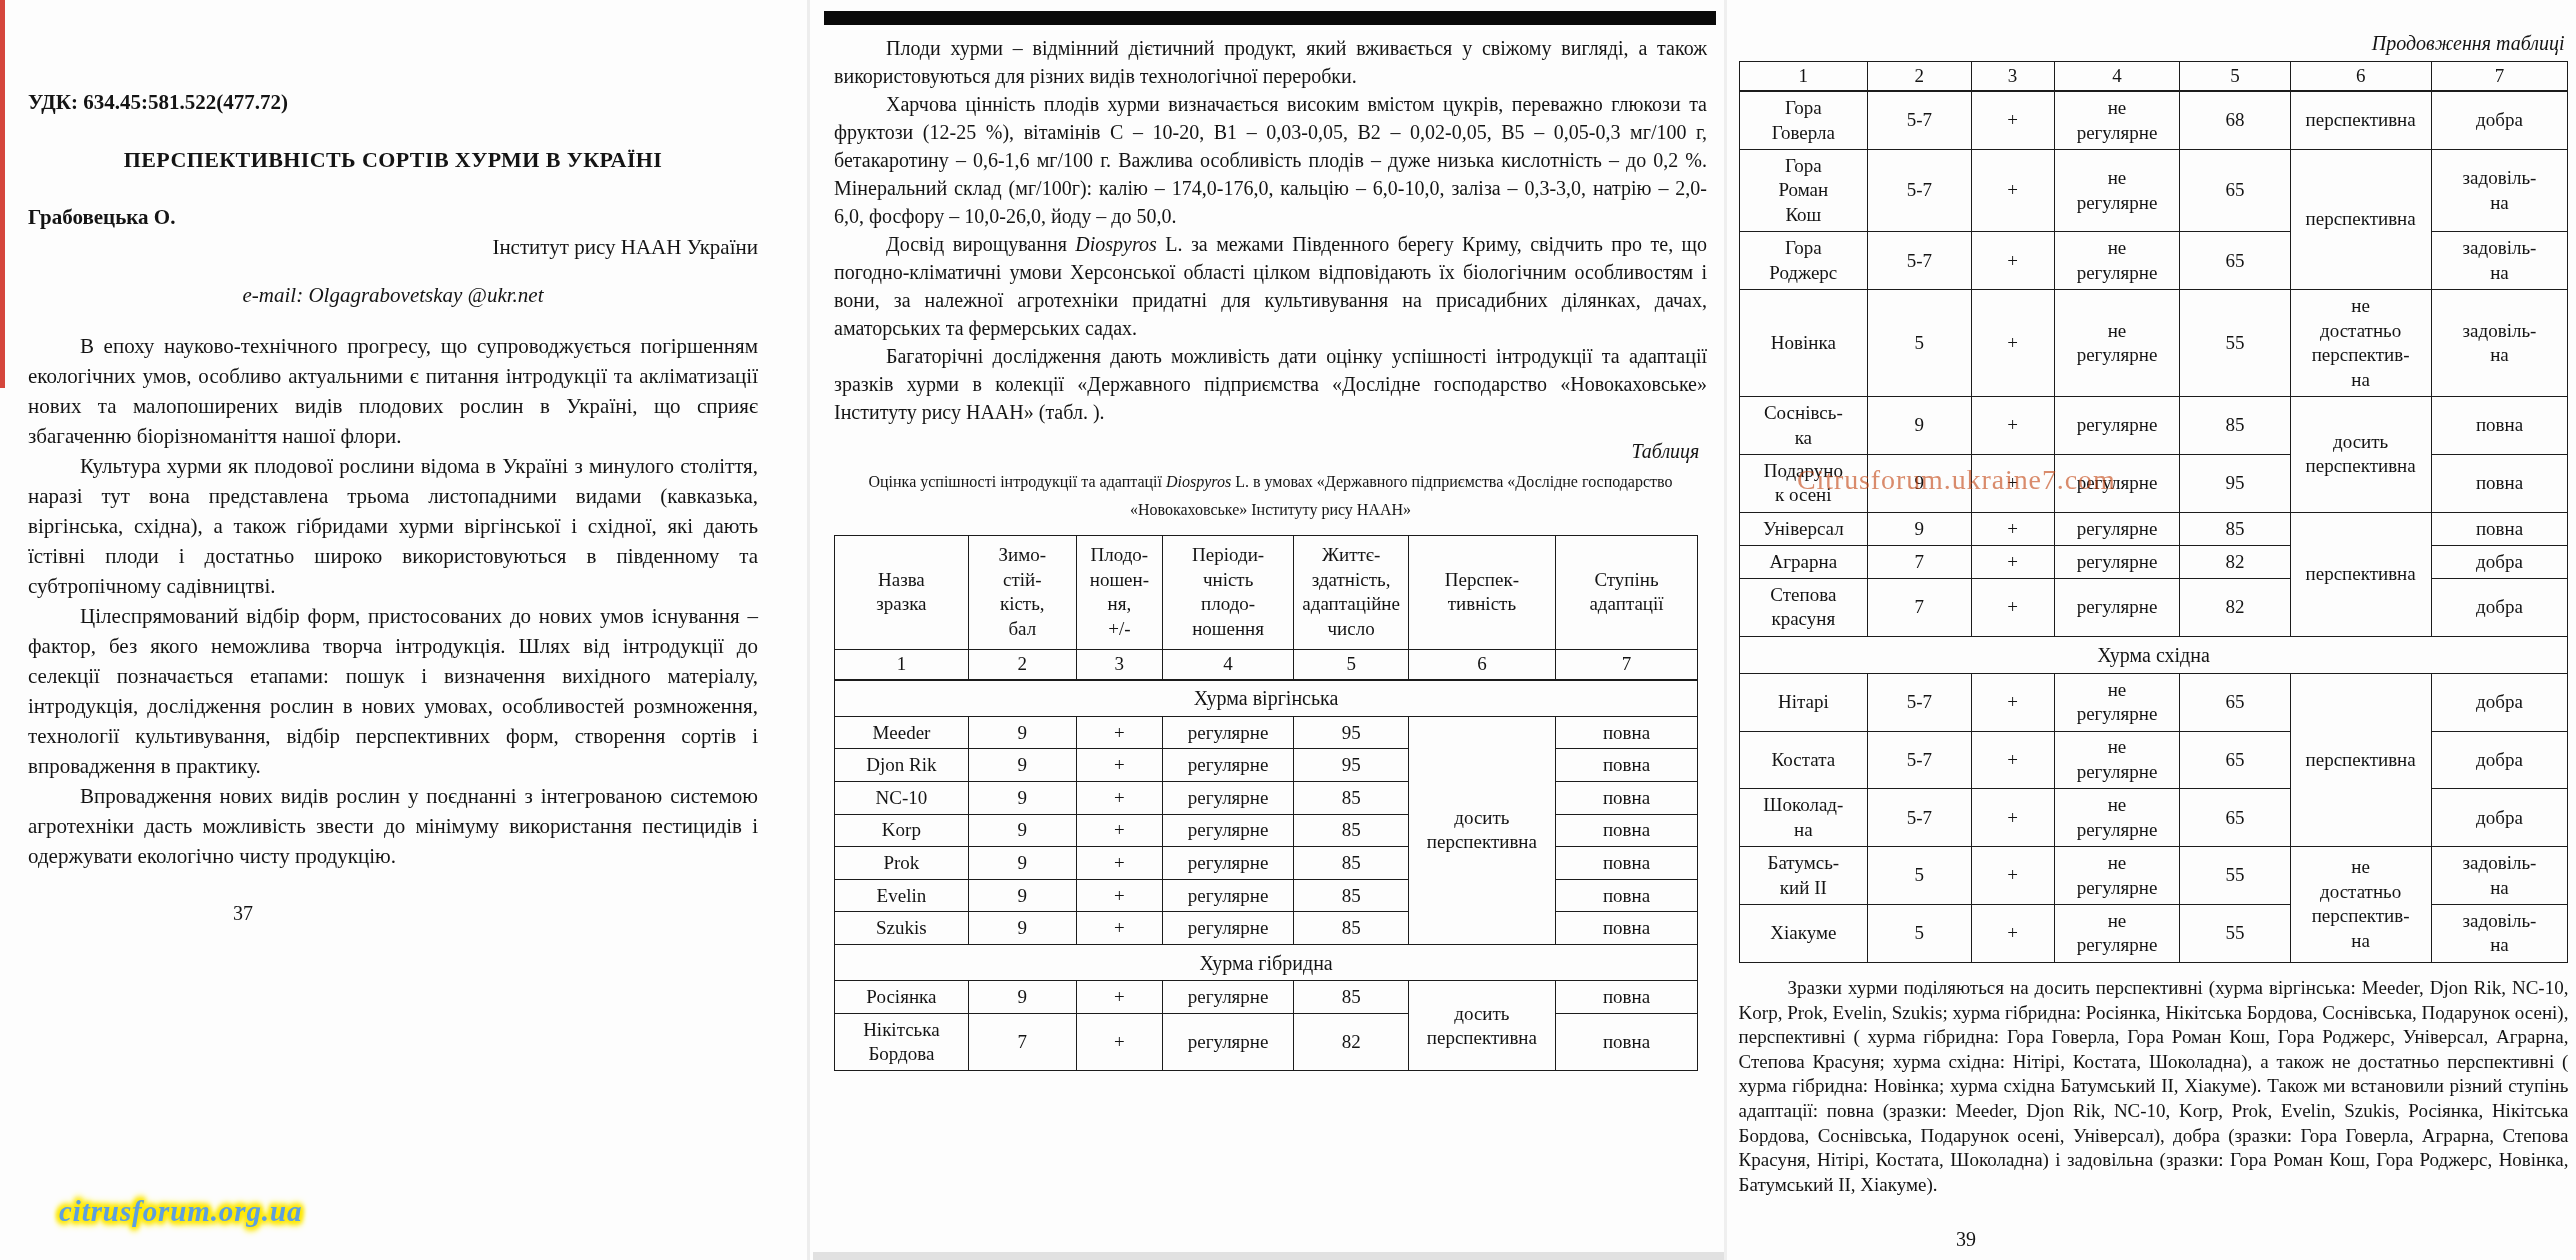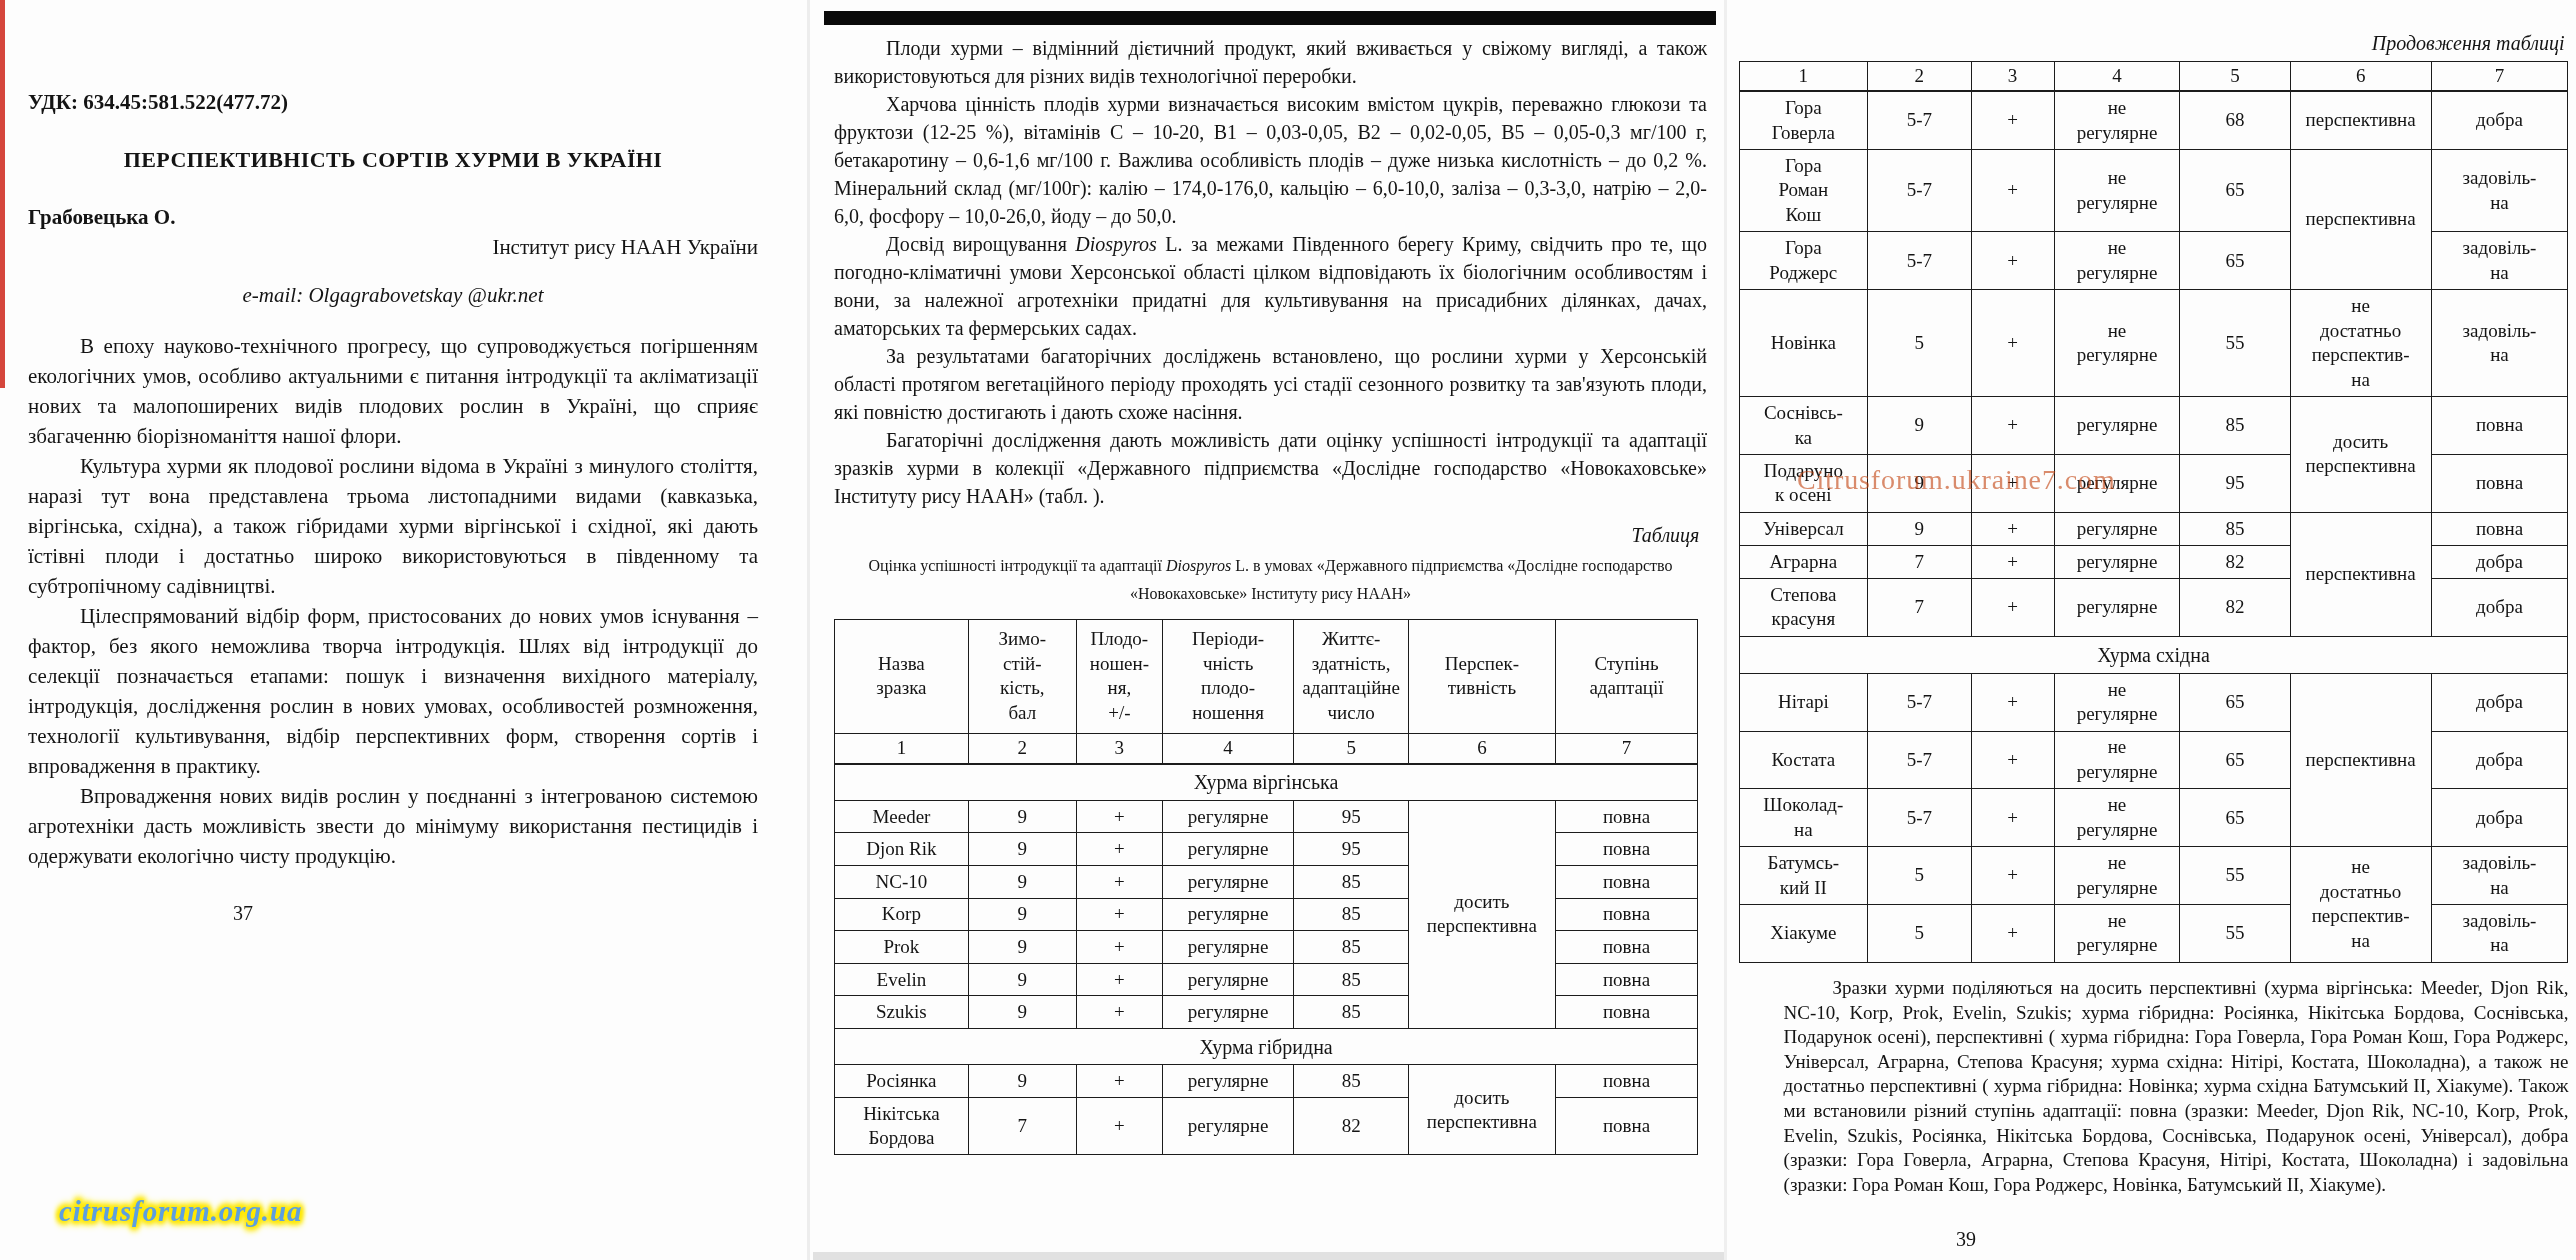--- a/index.html
+++ b/index.html
@@ -52,21 +52,21 @@
     padding:3.8px 2.8px;
   }
   .mid-table{margin-top:11.4px;width:99%;}
   .mid-table td{font-size:19px;line-height:24px;}
   .mid-table .row-header td{line-height:24.6px;padding:7.6px 1.9px;}
   .doc-table .row-nums td{border-bottom-width:2.8px;padding:1.9px;line-height:24.6px;}
   .doc-table .section-cell{padding:5.7px 3.8px;font-size:20px;}
   .right-table td{font-size:19px;line-height:24.6px;padding:3.8px 2.8px;}
   .cont-label{text-align:right;font-style:italic;font-size:20px;padding-right:3.8px;margin:7.6px 0 5.7px 0;}
   .closing{margin-top:13.3px;}
-  .closing .para{text-indent:49px;line-height:24.6px;margin-left:45px;}
+  .closing .para{text-indent:49px;line-height:24.6px;}
 
   
   .wm-left{
     position:absolute;left:59px;top:1195px;
     font-size:29px;font-weight:bold;font-style:italic;
     color:#5d9fe0;letter-spacing:0.9px;
     text-shadow:0 0 3.8px #ffe800,0 0 7.6px #ffe800,1.9px 1.9px 5.7px #ffe800,-1.9px -1.9px 5.7px #ffe800,
                 1.9px -1.9px 5.7px #ffe800,-1.9px 1.9px 5.7px #ffe800,0 3.8px 7.6px #ffe800,0 -3.8px 7.6px #ffe800;
   }
   .wm-right{
@@ -98,21 +98,20 @@
         <p class="para"><span>Впровадження нових видів рослин у поєднанні з інтегрованою системою агротехніки дасть можливість звести до мінімуму використання пестицидів і одержувати екологічно чисту продукцію.</span></p>
       </div>
     <div class="pagenum pagenum-left">37</div>
   </section>
 
   <section class="page page-mid">
     <div class="paras">
         <p class="para"><span>Плоди хурми – відмінний дієтичний продукт, який вживається у свіжому вигляді, а також використовуються для різних видів технологічної переробки.</span></p>
         <p class="para"><span>Харчова цінність плодів хурми визначається високим вмістом цукрів, переважно глюкози та фруктози (12-25 %), вітамінів С – 10-20, В1 – 0,03-0,05, В2 – 0,02-0,05, В5 – 0,05-0,3 мг/100 г, бетакаротину – 0,6-1,6 мг/100 г.  Важлива особливість плодів – дуже низька кислотність – до 0,2 %. Мінеральний склад (мг/100г): калію – 174,0-176,0, кальцію – 6,0-10,0, заліза – 0,3-3,0, натрію – 2,0-6,0, фосфору – 10,0-26,0, йоду – до 50,0.</span></p>
         <p class="para"><span>Досвід вирощування </span><span class="it">Diospyros</span><span> L. за межами Південного берегу Криму, свідчить про те, що погодно-кліматичні умови Херсонської області цілком відповідають їх біологічним особливостям і вони, за належної агротехніки придатні для культивування на присадибних ділянках, дачах, аматорських та фермерських садах.</span></p>
-        <p class="para"><span>За результатами багаторічних досліджень встановлено, що рослини хурми у Херсонській області протягом вегетаційного періоду проходять усі стадії сезонного розвитку та зав'язують плоди, які повністю достигають і дають схоже насіння.</span></p>
         <p class="para"><span>Багаторічні дослідження дають можливість дати  оцінку успішності інтродукції та адаптації зразків хурми в колекції «Державного підприємства «Дослідне господарство «Новокаховське» Інституту рису НААН» (табл. ).</span></p>
       </div>
     <div class="tbl-label">Таблиця</div>
     <div class="tbl-caption"><span>Оцінка успішності інтродукції та адаптації </span><span class="it">Diospyros</span><span> L. в умовах «Державного підприємства «Дослідне господарство «Новокаховське» Інституту рису НААН»</span></div>
     <table class="doc-table mid-table">
         <colgroup>
           <col style="width: 15.5%;">
           <col style="width: 12.5%;">
           <col style="width: 10%;">
           <col style="width: 15.2%;">

